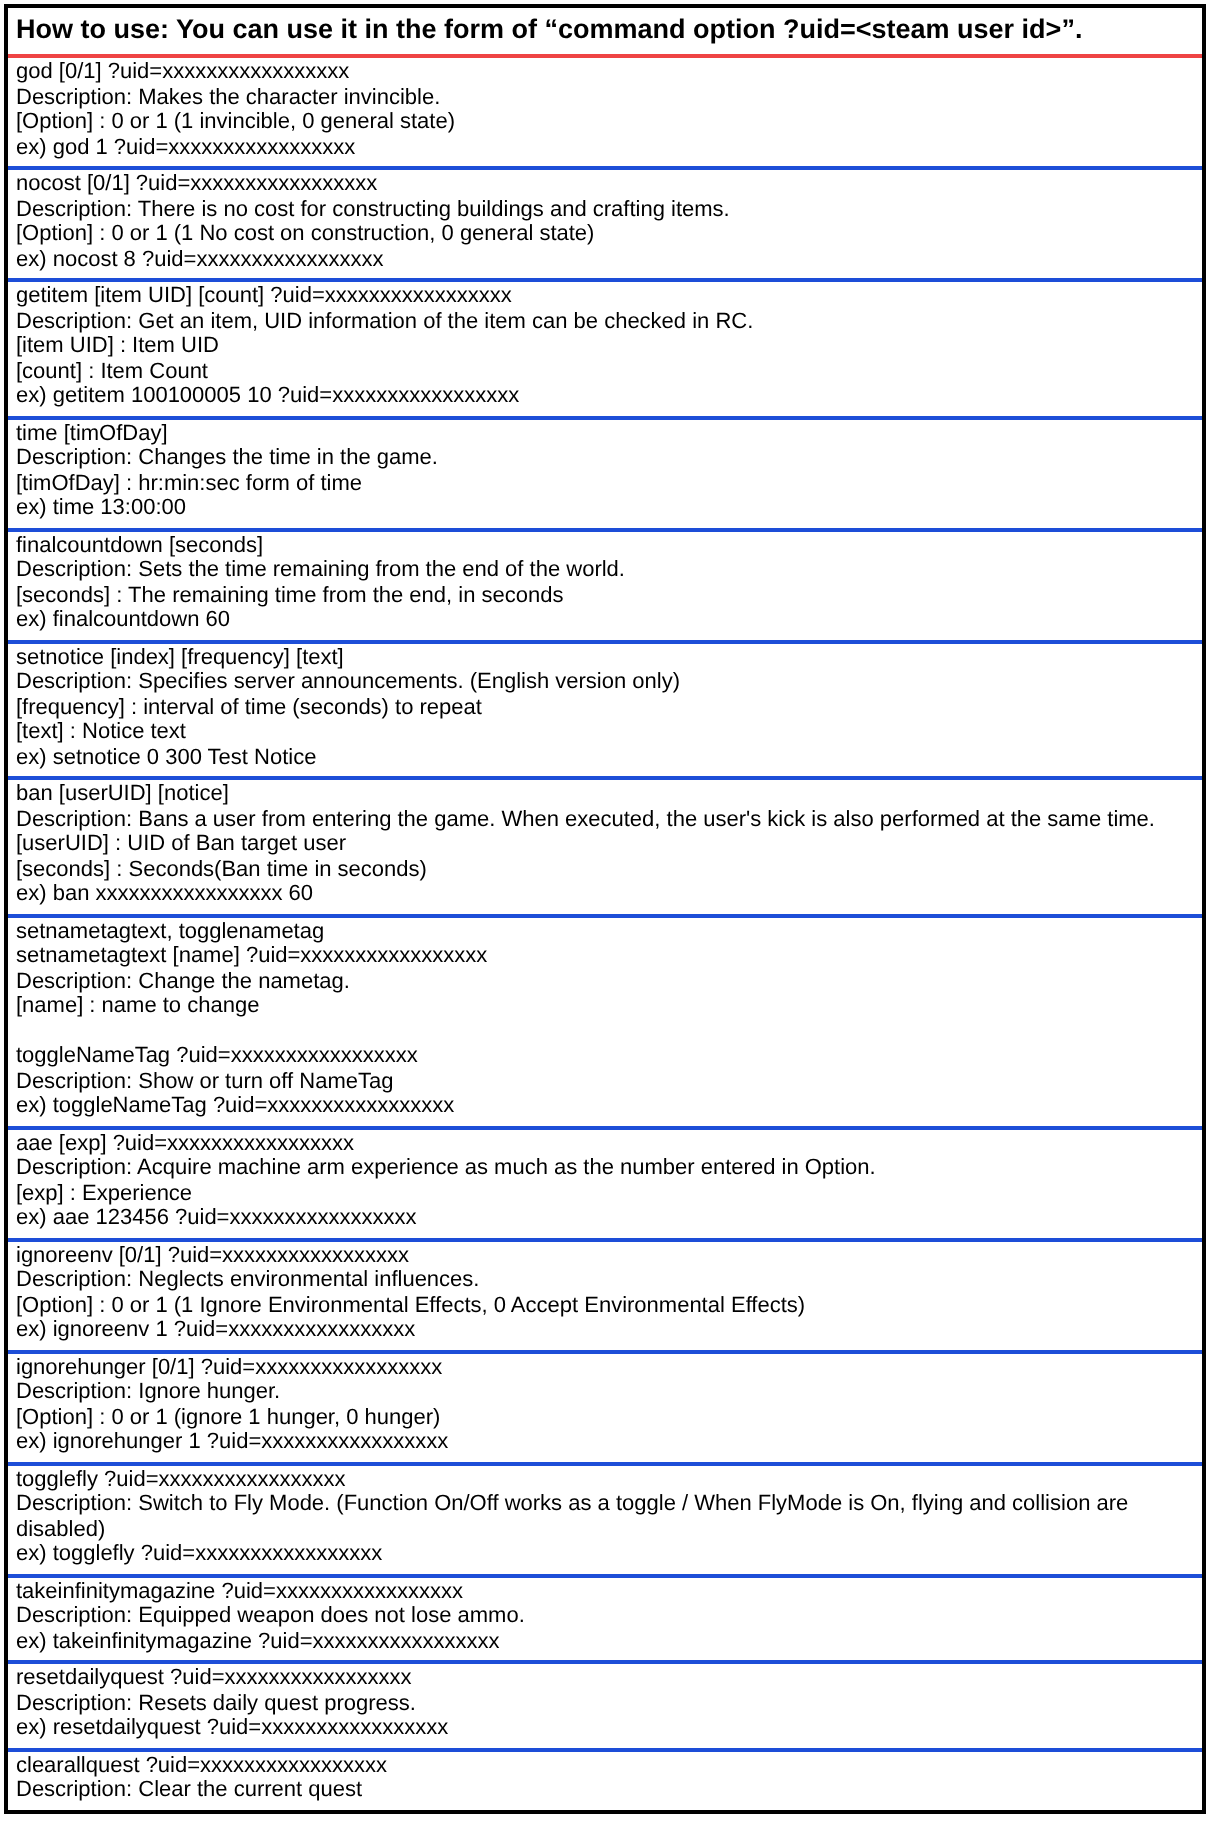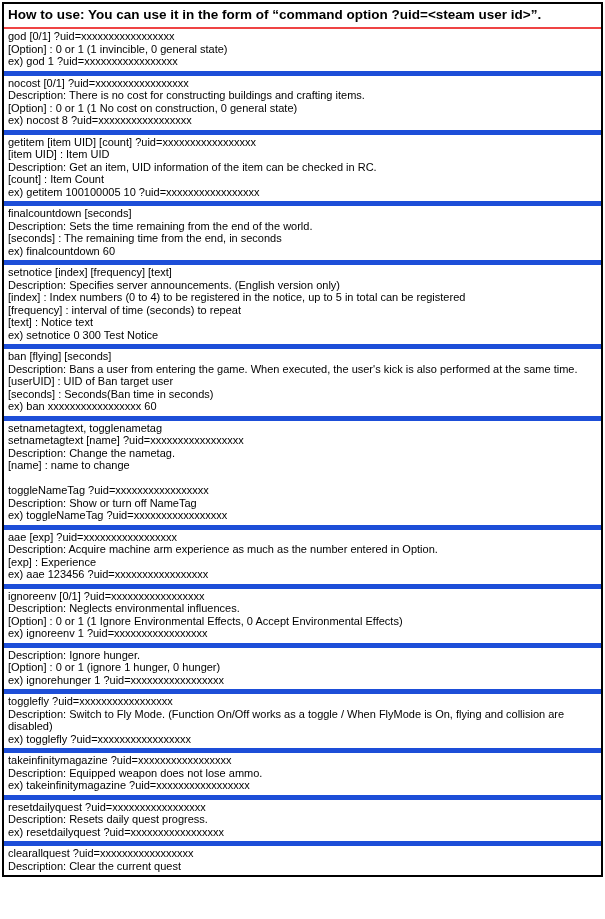--- a/index.html
+++ b/index.html
@@ -28,21 +28,21 @@
     border-bottom: 2px solid #ef4444;
     padding: 3px 4px 4px 4px;
     font-size: 13.5px;
     line-height: 16px;
     font-weight: bold;
     color: #000000;
     background: #ffffff;
   }
   .cmd-row {
     box-sizing: border-box;
-    border-bottom: 5px solid #1d4ed8;
+    border-bottom: 2px solid #1d4ed8;
     padding: 1px 4px 3px 4px;
     background: #ffffff;
   }
   .cmd-row:last-child {
     border-bottom: none;
   }
   .cmd-line {
     font-size: 11px;
     line-height: 12.5px;
     white-space: pre-wrap;
@@ -53,52 +53,58 @@
 <body>
 
 <div class="doc">
   <div class="cmd-table">
     <div class="header-row">
       <span>How to use: You can use it in the form of “command option ?uid=&lt;steam user id&gt;”.</span>
     </div>
     <div id="rows-container">
         <div class="cmd-row">
           <div class="cmd-line">god [0/1] ?uid=xxxxxxxxxxxxxxxxx</div>
+          <div class="cmd-line">Description: Makes the character invincible.</div>
           <div class="cmd-line">[Option] : 0 or 1 (1 invincible, 0 general state)</div>
           <div class="cmd-line">ex) god 1 ?uid=xxxxxxxxxxxxxxxxx</div>
         </div>
         <div class="cmd-row">
           <div class="cmd-line">nocost [0/1] ?uid=xxxxxxxxxxxxxxxxx</div>
           <div class="cmd-line">Description: There is no cost for constructing buildings and crafting items.</div>
           <div class="cmd-line">[Option] : 0 or 1 (1 No cost on construction, 0 general state)</div>
           <div class="cmd-line">ex) nocost 8 ?uid=xxxxxxxxxxxxxxxxx</div>
         </div>
         <div class="cmd-row">
           <div class="cmd-line">getitem [item UID] [count] ?uid=xxxxxxxxxxxxxxxxx</div>
+          <div class="cmd-line">Description: Get an item, UID information of the item can be checked in RC.</div>
           <div class="cmd-line">[item UID] : Item UID</div>
-          <div class="cmd-line">Description: Get an item, UID information of the item can be checked in RC.</div>
           <div class="cmd-line">[count] : Item Count</div>
           <div class="cmd-line">ex) getitem 100100005 10 ?uid=xxxxxxxxxxxxxxxxx</div>
+        </div>
+        <div class="cmd-row">
+          <div class="cmd-line">time [timOfDay]</div>
+          <div class="cmd-line">Description: Changes the time in the game.</div>
+          <div class="cmd-line">[timOfDay] : hr:min:sec form of time</div>
+          <div class="cmd-line">ex) time 13:00:00</div>
         </div>
         <div class="cmd-row">
           <div class="cmd-line">finalcountdown [seconds]</div>
           <div class="cmd-line">Description: Sets the time remaining from the end of the world.</div>
           <div class="cmd-line">[seconds] : The remaining time from the end, in seconds</div>
           <div class="cmd-line">ex) finalcountdown 60</div>
         </div>
         <div class="cmd-row">
           <div class="cmd-line">setnotice [index] [frequency] [text]</div>
           <div class="cmd-line">Description: Specifies server announcements. (English version only)</div>
-          <div class="cmd-line">[index] : Index numbers (0 to 4) to be registered in the notice, up to 5 in total can be registered</div>
           <div class="cmd-line">[frequency] : interval of time (seconds) to repeat</div>
           <div class="cmd-line">[text] : Notice text</div>
           <div class="cmd-line">ex) setnotice 0 300 Test Notice</div>
         </div>
         <div class="cmd-row">
-          <div class="cmd-line">ban [flying] [seconds]</div>
+          <div class="cmd-line">ban [userUID] [notice]</div>
           <div class="cmd-line">Description: Bans a user from entering the game. When executed, the user's kick is also performed at the same time.</div>
           <div class="cmd-line">[userUID] : UID of Ban target user</div>
           <div class="cmd-line">[seconds] : Seconds(Ban time in seconds)</div>
           <div class="cmd-line">ex) ban xxxxxxxxxxxxxxxxx 60</div>
         </div>
         <div class="cmd-row">
           <div class="cmd-line">setnametagtext, togglenametag</div>
           <div class="cmd-line">setnametagtext [name] ?uid=xxxxxxxxxxxxxxxxx</div>
           <div class="cmd-line">Description: Change the nametag.</div>
           <div class="cmd-line">[name] : name to change</div>
@@ -113,20 +119,21 @@
           <div class="cmd-line">[exp] : Experience</div>
           <div class="cmd-line">ex) aae 123456 ?uid=xxxxxxxxxxxxxxxxx</div>
         </div>
         <div class="cmd-row">
           <div class="cmd-line">ignoreenv [0/1] ?uid=xxxxxxxxxxxxxxxxx</div>
           <div class="cmd-line">Description: Neglects environmental influences.</div>
           <div class="cmd-line">[Option] : 0 or 1 (1 Ignore Environmental Effects, 0 Accept Environmental Effects)</div>
           <div class="cmd-line">ex) ignoreenv 1 ?uid=xxxxxxxxxxxxxxxxx</div>
         </div>
         <div class="cmd-row">
+          <div class="cmd-line">ignorehunger [0/1] ?uid=xxxxxxxxxxxxxxxxx</div>
           <div class="cmd-line">Description: Ignore hunger.</div>
           <div class="cmd-line">[Option] : 0 or 1 (ignore 1 hunger, 0 hunger)</div>
           <div class="cmd-line">ex) ignorehunger 1 ?uid=xxxxxxxxxxxxxxxxx</div>
         </div>
         <div class="cmd-row">
           <div class="cmd-line">togglefly ?uid=xxxxxxxxxxxxxxxxx</div>
           <div class="cmd-line">Description: Switch to Fly Mode. (Function On/Off works as a toggle / When FlyMode is On, flying and collision are disabled)</div>
           <div class="cmd-line">ex) togglefly ?uid=xxxxxxxxxxxxxxxxx</div>
         </div>
         <div class="cmd-row">

